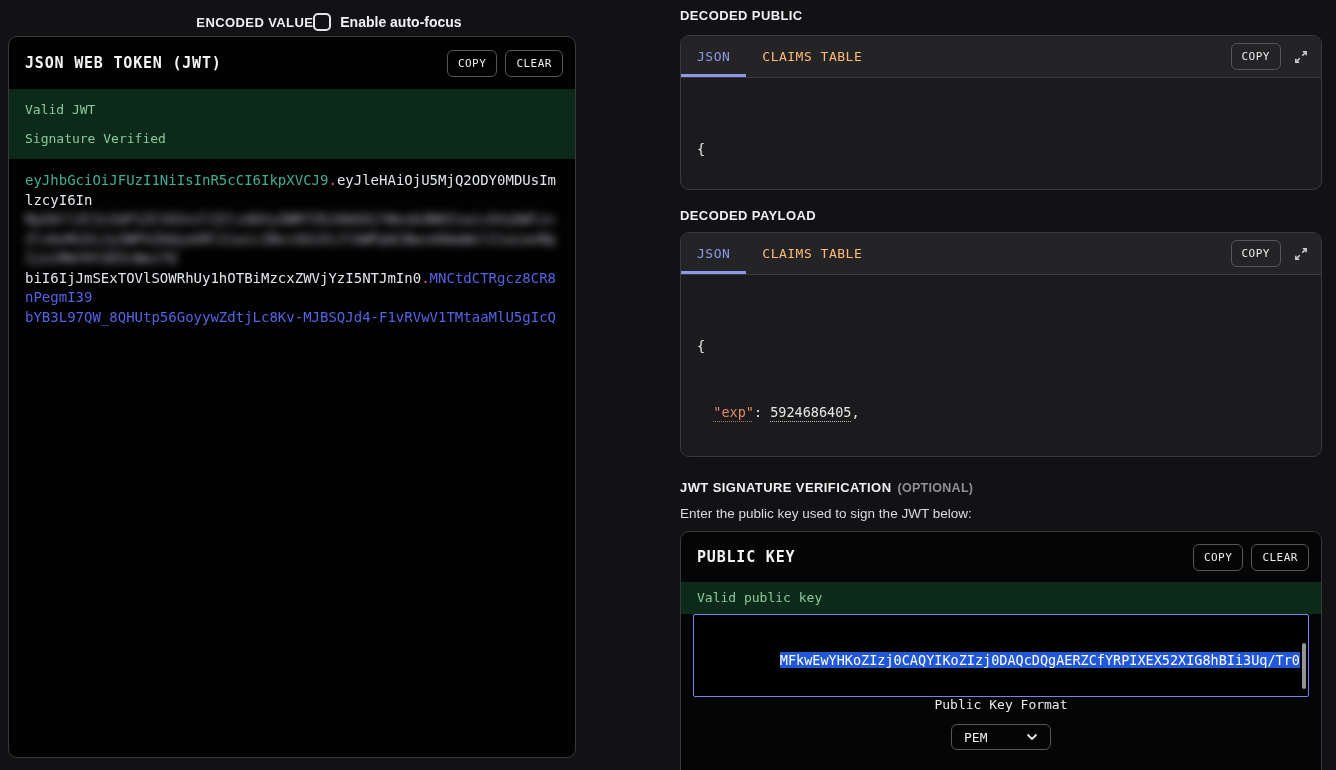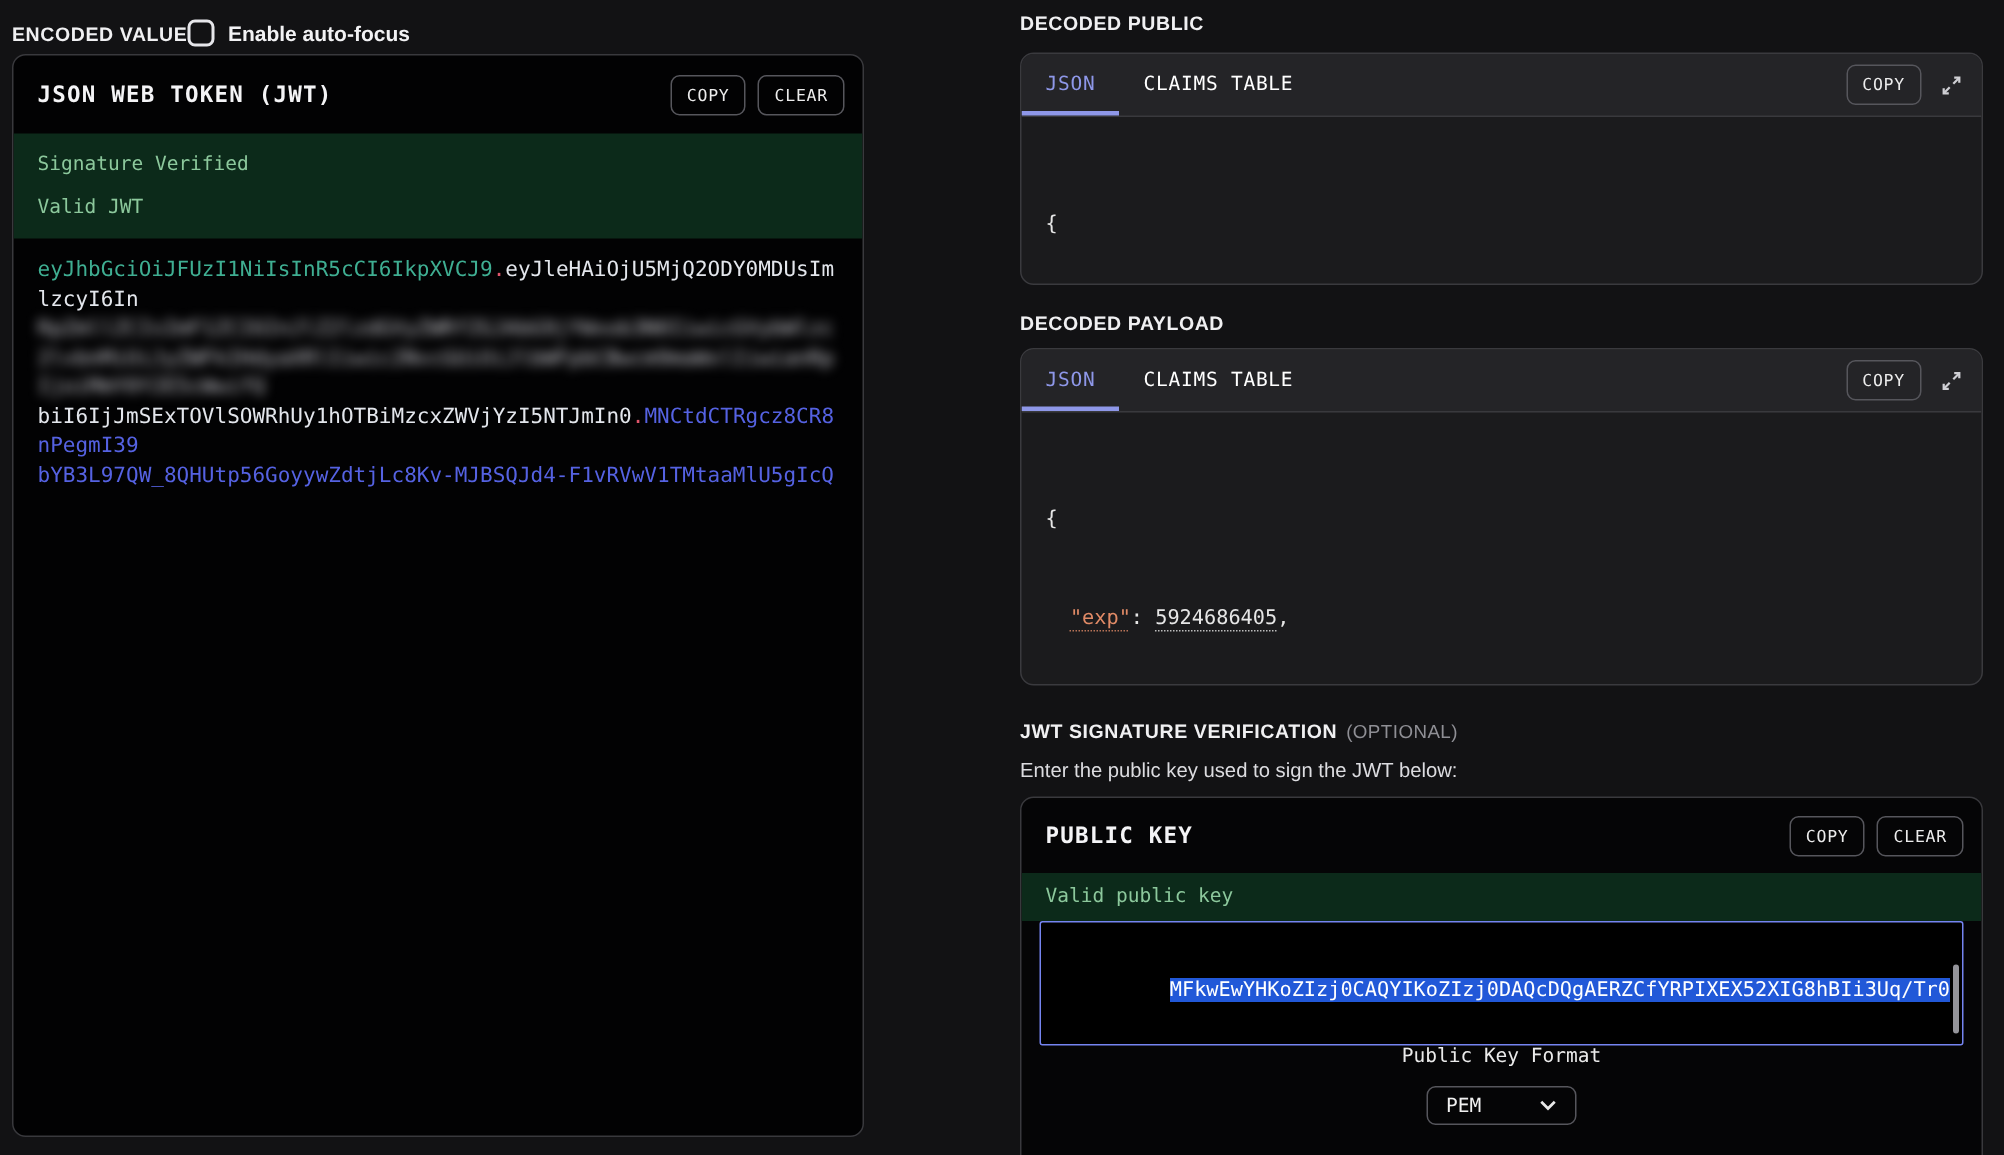--- a/index.html
+++ b/index.html
@@ -4,21 +4,21 @@
 <style>
   * { margin:0; padding:0; box-sizing:border-box; }
   html,body { width:1336px; height:770px; background:#121214; overflow:hidden; }
   body { font-family:"Liberation Sans", sans-serif; color:#ececf0; position:relative; }
   .mono { font-family:"DejaVu Sans Mono","Liberation Mono",monospace; }
 
   .col-left  { position:absolute; left:8px;  top:0; width:642px; }
   .col-right { position:absolute; left:680px; top:0; width:642px; }
 
   .section-heading { font-size:13px; font-weight:bold; letter-spacing:.4px; color:#f0f0f2; }
-  .lc-head { margin-top:8px; height:28px; display:flex; align-items:center; justify-content:flex-start; }
+  .lc-head { margin-top:8px; height:28px; display:flex; align-items:center; justify-content:center; }
 
   .autofocus { display:flex; align-items:center; gap:9px; cursor:pointer; }
   .checkbox { width:18px; height:18px; border:2px solid #e6e6ea; border-radius:5px; background:transparent; }
   .autofocus-label { font-size:14px; font-weight:bold; color:#f2f2f4; }
 
   
   .card-left { margin-top:0; width:568px; height:722px; background:#020203; border:1px solid #39393d;
                border-radius:9px; overflow:hidden; }
   .card-left-header { height:52px; display:flex; align-items:center; padding:0 12px 0 16px; }
   .card-title { font-size:15px; font-weight:bold; letter-spacing:.8px; color:#f4f4f6; flex:1; }
@@ -34,30 +34,30 @@
   .tk-header { color:#3fae92; }
   .tk-dot { color:#e0556b; }
   .tk-payload { color:#e3e6ec; }
   .tk-sig { color:#5562e2; }
   .tk-redacted { display:block; filter:blur(4px); color:#c9c9cf; }
 
   
   .rc-h1 { margin:8px 0 12px; }
   .rc-h2 { margin:18px 0 9px; }
   .rc-h3 { margin:23px 0 0; display:flex; align-items:baseline; gap:6px; }
-  .optional { font-size:12.5px; font-weight:normal; letter-spacing:.3px; color:#8f8f95; }
+  .optional { font-size:12.5px; font-weight:bold; letter-spacing:.3px; color:#8f8f95; }
   .desc { margin-top:10px; font-size:13.5px; color:#dcdce0; line-height:18px; }
 
   .card { background:#1b1b1d; border:1px solid #3a3a3e; border-radius:9px; overflow:hidden; }
   .card-hd { height:155px; }
   .card-pl { height:225px; }
 
   .tabstrip { height:42px; display:flex; align-items:stretch; background:#242427; border-bottom:1px solid #39393d; }
   .tab { font-family:"DejaVu Sans Mono","Liberation Mono",monospace; font-size:13px; letter-spacing:.5px;
-         display:flex; align-items:center; padding:0 16px; color:#ffffff; cursor:pointer; position:relative; }
+         display:flex; align-items:center; padding:0 16px; color:#fdba74; cursor:pointer; position:relative; }
   .tab.active { color:#8e97e8; }
   .tab.active::after { content:""; position:absolute; left:0; right:0; bottom:0; height:3px; background:#8e97e8; }
   .tab-actions { margin-left:auto; display:flex; align-items:center; padding-right:12px; }
   .expand-btn { margin-left:12px; display:flex; align-items:center; cursor:pointer; }
 
   .json-view { padding:16px; font-size:13.5px; line-height:22px; color:#e6e6e6; white-space:pre; }
   .jline { white-space:pre; }
   .ind { padding-left:2ch; }
   .jkey { color:#e08a66; text-decoration:underline dotted rgba(224,138,102,.8); text-decoration-thickness:1px; text-underline-offset:4px; }
   .jval { color:#e6e6e6; }
@@ -89,22 +89,22 @@
     </div>
   </div>
 
   <div class="card-left">
     <div class="card-left-header">
       <div class="card-title mono">JSON WEB TOKEN (JWT)</div>
       <button class="btn">COPY</button>
       <button class="btn">CLEAR</button>
     </div>
     <div class="status-green">
+      <div class="status-line mono">Valid JWT</div>
       <div class="status-line mono">Signature Verified</div>
-      <div class="status-line mono">Valid JWT</div>
     </div>
     <div class="token-area mono">
       <span class="tk-header">eyJhbGciOiJFUzI1NiIsInR5cCI6IkpXVCJ9</span><span class="tk-dot">.</span><span class="tk-payload">eyJleHAiOjU5MjQ2ODY0MDUsImlzcyI6In</span>
       <span class="tk-redacted">RpZmllZCIsImF1ZCI6InJlZ2lzdGVyZWRfZGJAbG9jYWxob3N0IiwicGVybWlzc2lvbnMiOiJyZWFkIHdyaXRlIiwic2NvcGUiOiJlbWFpbCBwcm9maWxlIiwianRpIjoiMmY0Y2E5cWwifQ</span>
       <span class="tk-payload">biI6IjJmSExTOVlSOWRhUy1hOTBiMzcxZWVjYzI5NTJmIn0</span><span class="tk-dot">.</span><span class="tk-sig">MNCtdCTRgcz8CR8nPegmI39</span><br>
       <span class="tk-sig">bYB3L97QW_8QHUtp56GoyywZdtjLc8Kv-MJBSQJd4-F1vRVwV1TMtaaMlU5gIcQ</span>
     </div>
   </div>
 </div>
 

